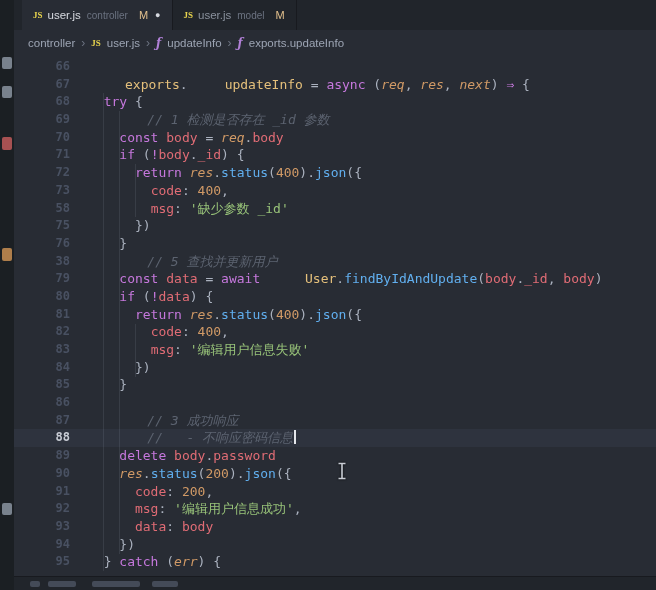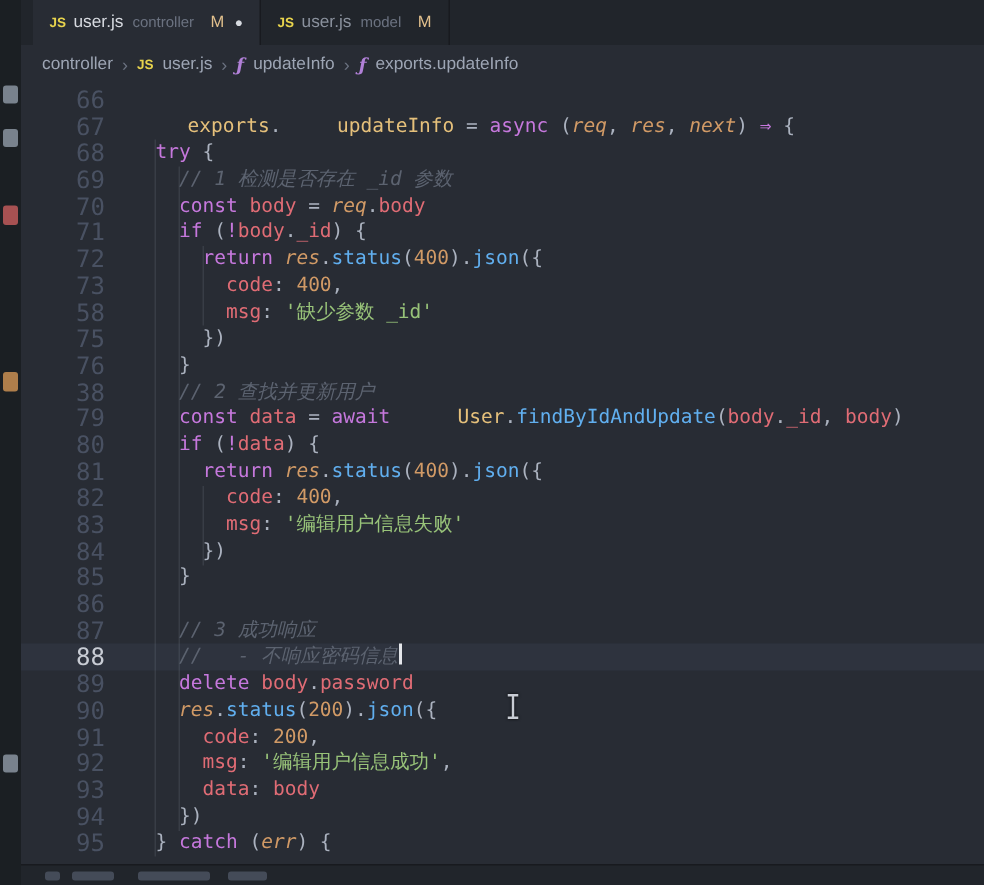--- a/index.html
+++ b/index.html
@@ -12,50 +12,50 @@
   .side-strip { position:relative; width:14px; flex:none; background:#1b1f23; }
   .sliver { position:absolute; left:2px; width:10px; border-radius:2px; opacity:.85; }
 
   .main { flex:1; min-width:0; display:flex; flex-direction:column; }
 
   
   .tabbar { height:30px; flex:none; background:var(--bg-dark,#21252b); display:flex; padding-left:8px; }
   .tab { display:flex; align-items:center; gap:5px; padding:0 11px; border-right:1px solid #181a1f;
          font-size:11.5px; color:#8a919d; cursor:pointer; }
   .tab.active { background:var(--bg,#282c34); color:#d7dae0; }
-  .js-icon { color:#e8d44d; font-weight:bold; font-size:9px; letter-spacing:0; }
+  .js-icon { color:#e8d44d; font-weight:bold; font-size:9px; letter-spacing:0;font-family:Liberation Serif, serif; }
   .tab-desc { font-size:10px; color:#6b7280; margin-left:1px; }
   .git-badge { color:var(--git-modified,#e2c08d); margin-left:6px; font-size:11px; }
   .dirty-dot { color:#d7dae0; font-size:9px; margin-left:2px; }
 
   
   .breadcrumb { height:26px; flex:none; background:var(--bg,#282c34); display:flex; align-items:center;
                 gap:6px; padding-left:14px; font-size:11.5px; color:#9da5b4; }
   .bc-sep { color:#6b7280; font-size:12px; }
   .sym-icon { color:#b180d7; font-style:italic; font-weight:bold; font-size:12px;
               font-family:"DejaVu Serif",serif; }
   .bc-item { cursor:pointer; }
 
   
   .editor { position:relative; flex:1; min-height:0; background:var(--bg,#282c34); overflow:hidden;
             font-family:"DejaVu Sans Mono",monospace; font-size:13px; padding-top:2px; }
   .line { height:17.7px; line-height:17.7px; white-space:pre; position:relative; }
   .line.current { background:rgba(130,150,200,0.07); }
   .ln { display:inline-block; width:56px; text-align:right; color:var(--line-number,#495162);
-        font-size:16px; vertical-align:top; }
+        font-size:12px; vertical-align:top;font-weight:bold; }
   .line.current .ln { color:#c8ccd4; }
   .code { margin-left:18px; color:var(--fg,#abb2bf); }
   .tk-p  { color:var(--purple,#c678dd); }
   .tk-b  { color:var(--blue,#61afef); }
   .tk-g  { color:var(--green,#98c379); }
   .tk-o  { color:var(--orange,#d19a66); }
   .tk-r  { color:var(--red,#e06c75); }
   .tk-y  { color:var(--yellow,#e5c07b);margin-left:37px; }
   .tk-pa { color:var(--orange,#d19a66); font-style:italic; }
-  .tk-c  { color:var(--comment,#5c6370); font-style:italic; }
+  .tk-c  { color:var(--comment,#5c6370); font-style:italic;padding-left:28px; }
   .caret { display:inline-block; width:1.5px; height:14px; background:#e4e6ea; vertical-align:-2px; margin-left:1px; }
   .guide { position:absolute; width:1px; background:rgba(171,178,191,0.13); }
 
   .mouse-ibeam { position:absolute; left:322px; top:406px; filter:drop-shadow(0 0 1px rgba(0,0,0,.9)); pointer-events:none; }
 
   
   .statusbar { position:relative; height:14px; flex:none; background:var(--bg-dark,#21252b); border-top:1px solid #181a1f; }
   .blob { position:absolute; top:4px; height:6px; background:#576070; border-radius:2px; opacity:.65; }
 </style>
 </head>
@@ -112,21 +112,21 @@
           <div class="line"><span class="ln">67</span><span class="code"><span class="tk-y">exports</span><span>.</span><span class="tk-y">updateInfo</span><span> = </span><span class="tk-p">async</span><span> (</span><span class="tk-pa">req</span><span>, </span><span class="tk-pa">res</span><span>, </span><span class="tk-pa">next</span><span>) </span><span class="tk-p">⇒</span><span> {</span></span></div>
           <div class="line"><span class="ln">68</span><span class="code"><span>  </span><span class="tk-p">try</span><span> {</span></span></div>
           <div class="line"><span class="ln">69</span><span class="code"><span>    </span><span class="tk-c">// 1 检测是否存在 _id 参数</span></span></div>
           <div class="line"><span class="ln">70</span><span class="code"><span>    </span><span class="tk-p">const</span><span> </span><span class="tk-r">body</span><span> = </span><span class="tk-pa">req</span><span>.</span><span class="tk-r">body</span></span></div>
           <div class="line"><span class="ln">71</span><span class="code"><span>    </span><span class="tk-p">if</span><span> (</span><span class="tk-p">!</span><span class="tk-r">body</span><span>.</span><span class="tk-r">_id</span><span>) {</span></span></div>
           <div class="line"><span class="ln">72</span><span class="code"><span>      </span><span class="tk-p">return</span><span> </span><span class="tk-pa">res</span><span>.</span><span class="tk-b">status</span><span>(</span><span class="tk-o">400</span><span>).</span><span class="tk-b">json</span><span>({</span></span></div>
           <div class="line"><span class="ln">73</span><span class="code"><span>        </span><span class="tk-r">code</span><span>: </span><span class="tk-o">400</span><span>,</span></span></div>
           <div class="line"><span class="ln">58</span><span class="code"><span>        </span><span class="tk-r">msg</span><span>: </span><span class="tk-g">'缺少参数 _id'</span></span></div>
           <div class="line"><span class="ln">75</span><span class="code"><span>      })</span></span></div>
           <div class="line"><span class="ln">76</span><span class="code"><span>    }</span></span></div>
-          <div class="line"><span class="ln">38</span><span class="code"><span>    </span><span class="tk-c">// 2 查找并更新用户</span></span></div>
+          <div class="line"><span class="ln">38</span><span class="code"><span>    </span><span class="tk-c">// 5 查找并更新用户</span></span></div>
           <div class="line"><span class="ln">79</span><span class="code"><span>    </span><span class="tk-p">const</span><span> </span><span class="tk-r">data</span><span> = </span><span class="tk-p">await</span><span> </span><span class="tk-y">User</span><span>.</span><span class="tk-b">findByIdAndUpdate</span><span>(</span><span class="tk-r">body</span><span>.</span><span class="tk-r">_id</span><span>, </span><span class="tk-r">body</span><span>)</span></span></div>
           <div class="line"><span class="ln">80</span><span class="code"><span>    </span><span class="tk-p">if</span><span> (</span><span class="tk-p">!</span><span class="tk-r">data</span><span>) {</span></span></div>
           <div class="line"><span class="ln">81</span><span class="code"><span>      </span><span class="tk-p">return</span><span> </span><span class="tk-pa">res</span><span>.</span><span class="tk-b">status</span><span>(</span><span class="tk-o">400</span><span>).</span><span class="tk-b">json</span><span>({</span></span></div>
           <div class="line"><span class="ln">82</span><span class="code"><span>        </span><span class="tk-r">code</span><span>: </span><span class="tk-o">400</span><span>,</span></span></div>
           <div class="line"><span class="ln">83</span><span class="code"><span>        </span><span class="tk-r">msg</span><span>: </span><span class="tk-g">'编辑用户信息失败'</span></span></div>
           <div class="line"><span class="ln">84</span><span class="code"><span>      })</span></span></div>
           <div class="line"><span class="ln">85</span><span class="code"><span>    }</span></span></div>
           <div class="line"><span class="ln">86</span><span class="code"></span></div>
           <div class="line"><span class="ln">87</span><span class="code"><span>    </span><span class="tk-c">// 3 成功响应</span></span></div>
           <div class="line current"><span class="ln">88</span><span class="code"><span>    </span><span class="tk-c">//   - 不响应密码信息</span><span class="caret"></span></span></div>

